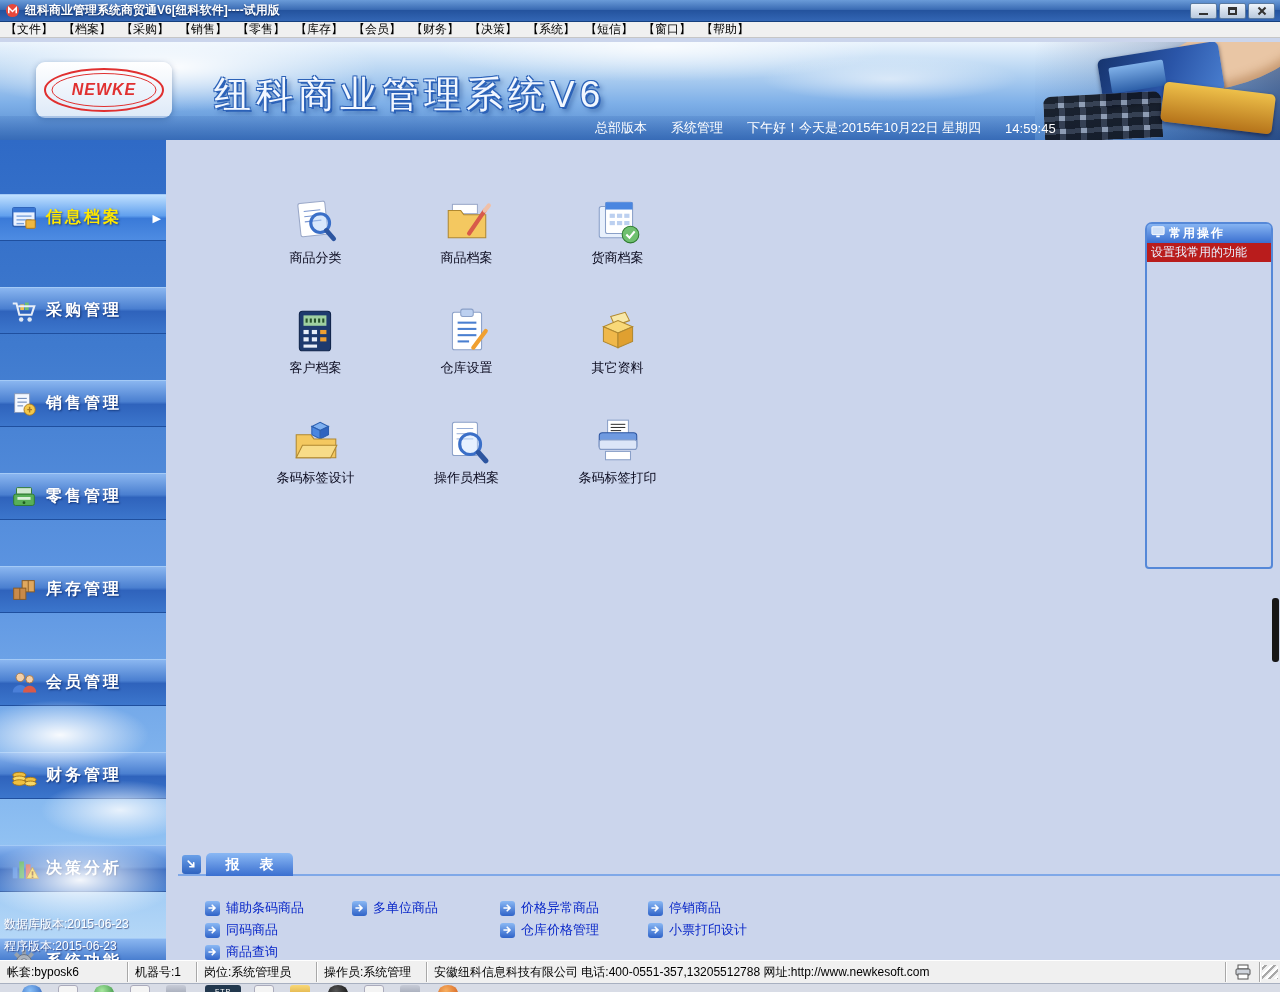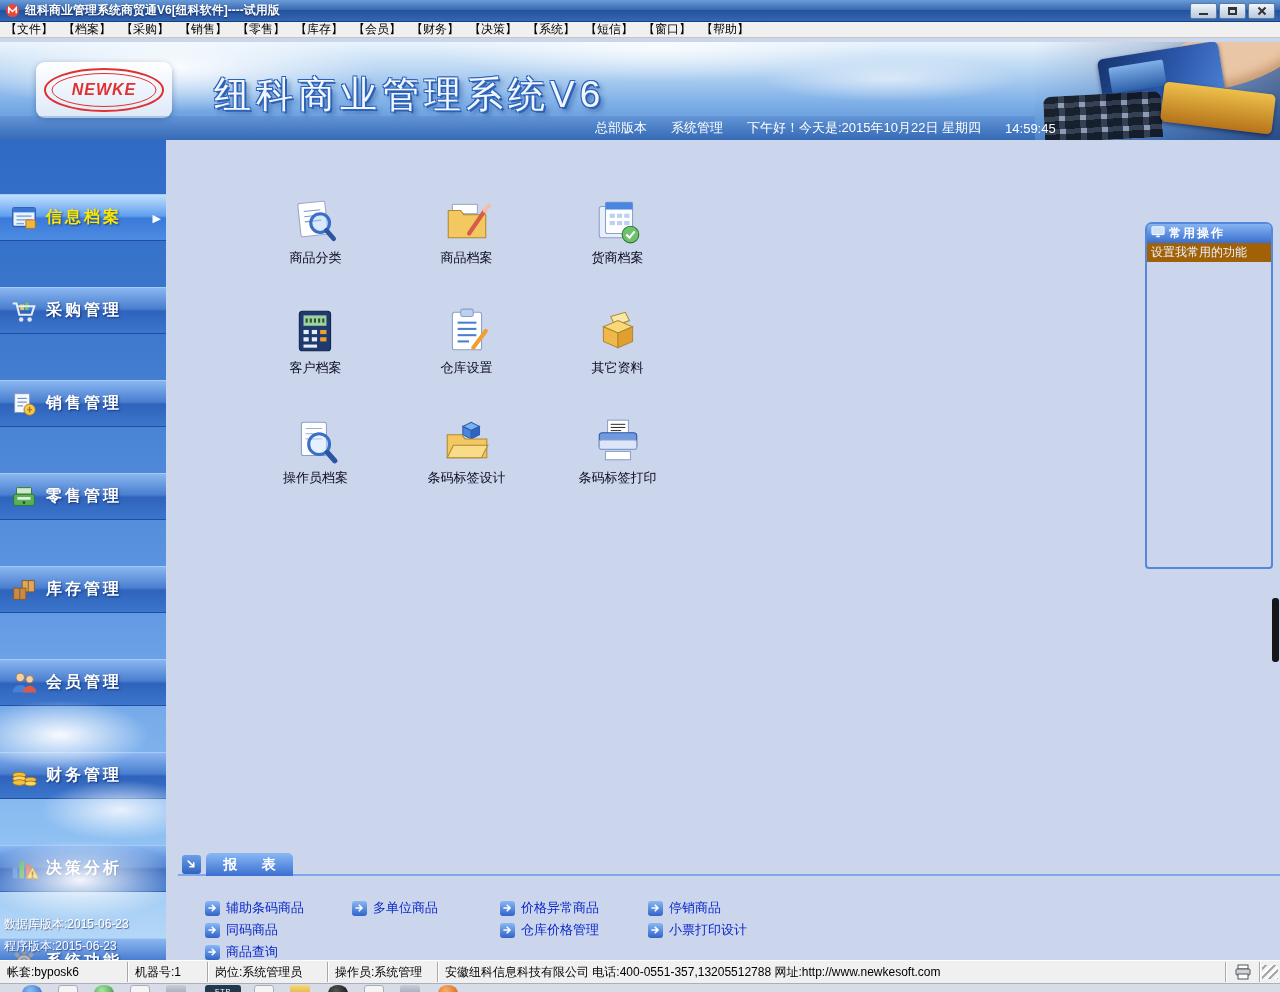--- a/index.html
+++ b/index.html
@@ -91,46 +91,46 @@
   .icon-grid { position:absolute; left:74px; top:56px; width:460px; display:grid;
     grid-template-columns:repeat(3,151px); grid-auto-rows:110px; }
   .grid-item { display:flex; flex-direction:column; align-items:center; cursor:pointer; }
   .grid-item .glyph { width:50px; height:50px; }
   .grid-item .cap { margin-top:3px; font-size:13px; color:#0a0a1e; white-space:nowrap; }
 
   .quick-panel { position:absolute; left:979px; top:82px; width:128px; height:347px;
     border:2px solid #5588d8; border-radius:7px 7px 4px 4px; }
   .qp-title { height:19px; background:linear-gradient(180deg,#86b4f2,#3a6fd0); border-radius:4px 4px 0 0;
     display:flex; align-items:center; gap:4px; padding:0 4px; color:#fff; font-size:12px; font-weight:bold; letter-spacing:2px; }
-  .qp-sub { height:19px; background:#a16207; color:#eaf2ff; font-size:12px; display:flex; align-items:center;
+  .qp-sub { height:19px; background:#b91c1c; color:#eaf2ff; font-size:12px; display:flex; align-items:center;
     padding:0 4px; cursor:pointer; white-space:nowrap; }
   .qp-body { height:calc(100% - 38px); }
 
   .reports-bar { position:absolute; left:12px; top:713px; width:1102px; height:23px; border-bottom:2px solid #7fa8e8; }
   .rb-icon { position:absolute; left:4px; top:2px; width:19px; height:19px; border-radius:3px;
     background:linear-gradient(180deg,#6aa0e8,#2f63c0); display:flex; align-items:center; justify-content:center; cursor:pointer; }
   .rb-tab { position:absolute; left:28px; top:0; width:87px; height:23px; border-radius:5px 5px 0 0;
     background:linear-gradient(180deg,#8ab8f4,#3a6fd0); color:#fff; font-weight:bold; font-size:14px; letter-spacing:8px;
-    display:flex; align-items:center; justify-content:center; padding-left:8px; cursor:pointer;font-family:Liberation Mono, monospace; }
+    display:flex; align-items:center; justify-content:center; padding-left:8px; cursor:pointer; }
   .report-links { position:absolute; left:39px; top:760px; display:flex;text-align:center; }
   .r-col { display:flex; flex-direction:column; }
   .r-col1 { width:147px; } .r-col2 { width:148px;gap:44px; } .r-col3 { width:148px; }
   .rlink { display:flex; align-items:center; gap:6px; height:16px; margin-bottom:6px; cursor:pointer; }
   .ar { width:15px; height:15px; border-radius:3px; background:linear-gradient(180deg,#8ab8f4,#2f63c8);
     display:flex; align-items:center; justify-content:center; flex:none; }
   .rlink .txt { color:#0a28c8; font-size:13px; white-space:nowrap; }
 
   .scroll-thumb { position:absolute; right:1px; top:598px; width:7px; height:64px; background:#161616; border-radius:3px; cursor:pointer; }
 
   
   .statusbar { position:absolute; left:0; top:960px; width:1280px; height:23px; background:#f0f0f0;
     border-top:1px solid #fff; display:flex; align-items:stretch; font-size:12px; color:#000; }
   .sb-cell { display:flex; align-items:center; padding:0 7px; margin:1px 0; border-right:1px solid #a8a8a8;
     box-shadow:1px 0 0 #fff; white-space:nowrap; overflow:hidden; }
-  .sb-account { width:128px; } .sb-machine { width:80px; } .sb-role { width:120px; } .sb-operator { width:110px; }
+  .sb-account { width:128px; } .sb-machine { width:69px; } .sb-role { width:120px; } .sb-operator { width:110px; }
   .sb-company { flex:1; }
   .sb-printer { width:34px; justify-content:center; cursor:pointer; }
   .sb-grip { width:16px; border-right:none; box-shadow:none;
     background:repeating-linear-gradient(135deg,#fff 0 2px,#a8a8a8 2px 4px, transparent 4px 6px); margin:4px 2px; }
 
   
   .taskbar { position:absolute; left:0; top:983px; width:1280px; height:9px; background:#d8dce6;
     border-top:1px solid #a8b0c0; overflow:hidden; }
   .tb-ico { position:absolute; top:1px; width:20px; height:16px; border-radius:3px; }
   .tb-ftp { width:36px; background:#22384e; color:#fff; font-size:7px; text-align:center; line-height:14px; letter-spacing:1px; }
@@ -430,43 +430,43 @@
               <path d="M10 20l14-6 14 6-14 6z" fill="#f8d878" stroke="#b08830"></path>
               <path d="M10 20v14l14 6V26z" fill="#f0b84a" stroke="#b08830"></path>
               <path d="M38 20v14l-14 6V26z" fill="#e0a030" stroke="#b08830"></path>
             </svg>
         </span>
         <span class="cap">其它资料</span>
       </div>
       <div class="grid-item">
         <span class="glyph">
           <svg width="50" height="50" viewBox="0 0 48 48">
+              <path d="M20 10l8-4 8 4-8 4z" fill="#7fb0f0" stroke="#2c5fb0"></path>
+              <path d="M20 10v8l8 4v-8z" fill="#4a86e0" stroke="#2c5fb0"></path>
+              <path d="M36 10v8l-8 4v-8z" fill="#2f63c0" stroke="#2c5fb0"></path>
+              <path d="M5 18h14l3 4h21v18H5z" fill="#f4c860" stroke="#b08830"></path>
+              <path d="M5 40l6-12h33l-6 12z" fill="#f8dc88" stroke="#b08830"></path>
+            </svg>
+        </span>
+        <span class="cap">条码标签设计</span>
+      </div>
+      <div class="grid-item">
+        <span class="glyph">
+          <svg width="50" height="50" viewBox="0 0 48 48">
               <rect x="10" y="6" width="24" height="32" rx="2" fill="#fff" stroke="#8aa0c8"></rect>
               <g stroke="#9ab0d8">
                 <line x1="14" y1="12" x2="30" y2="12"></line>
                 <line x1="14" y1="17" x2="30" y2="17"></line>
                 <line x1="14" y1="22" x2="30" y2="22"></line>
               </g>
               <circle cx="27" cy="27" r="10" fill="rgba(200,224,255,.45)" stroke="#3a6fc8" stroke-width="3"></circle>
               <line x1="35" y1="35" x2="42" y2="43" stroke="#2c55a0" stroke-width="5" stroke-linecap="round"></line>
             </svg>
         </span>
         <span class="cap">操作员档案</span>
-      </div>
-      <div class="grid-item">
-        <span class="glyph">
-          <svg width="50" height="50" viewBox="0 0 48 48">
-              <path d="M20 10l8-4 8 4-8 4z" fill="#7fb0f0" stroke="#2c5fb0"></path>
-              <path d="M20 10v8l8 4v-8z" fill="#4a86e0" stroke="#2c5fb0"></path>
-              <path d="M36 10v8l-8 4v-8z" fill="#2f63c0" stroke="#2c5fb0"></path>
-              <path d="M5 18h14l3 4h21v18H5z" fill="#f4c860" stroke="#b08830"></path>
-              <path d="M5 40l6-12h33l-6 12z" fill="#f8dc88" stroke="#b08830"></path>
-            </svg>
-        </span>
-        <span class="cap">条码标签设计</span>
       </div>
       <div class="grid-item">
         <span class="glyph">
           <svg width="50" height="50" viewBox="0 0 48 48">
               <rect x="14" y="4" width="20" height="14" fill="#fff" stroke="#8aa0c8"></rect>
               <g stroke="#333">
                 <line x1="17" y1="8" x2="31" y2="8"></line>
                 <line x1="17" y1="11" x2="31" y2="11"></line>
                 <line x1="17" y1="14" x2="27" y2="14"></line>
               </g>

